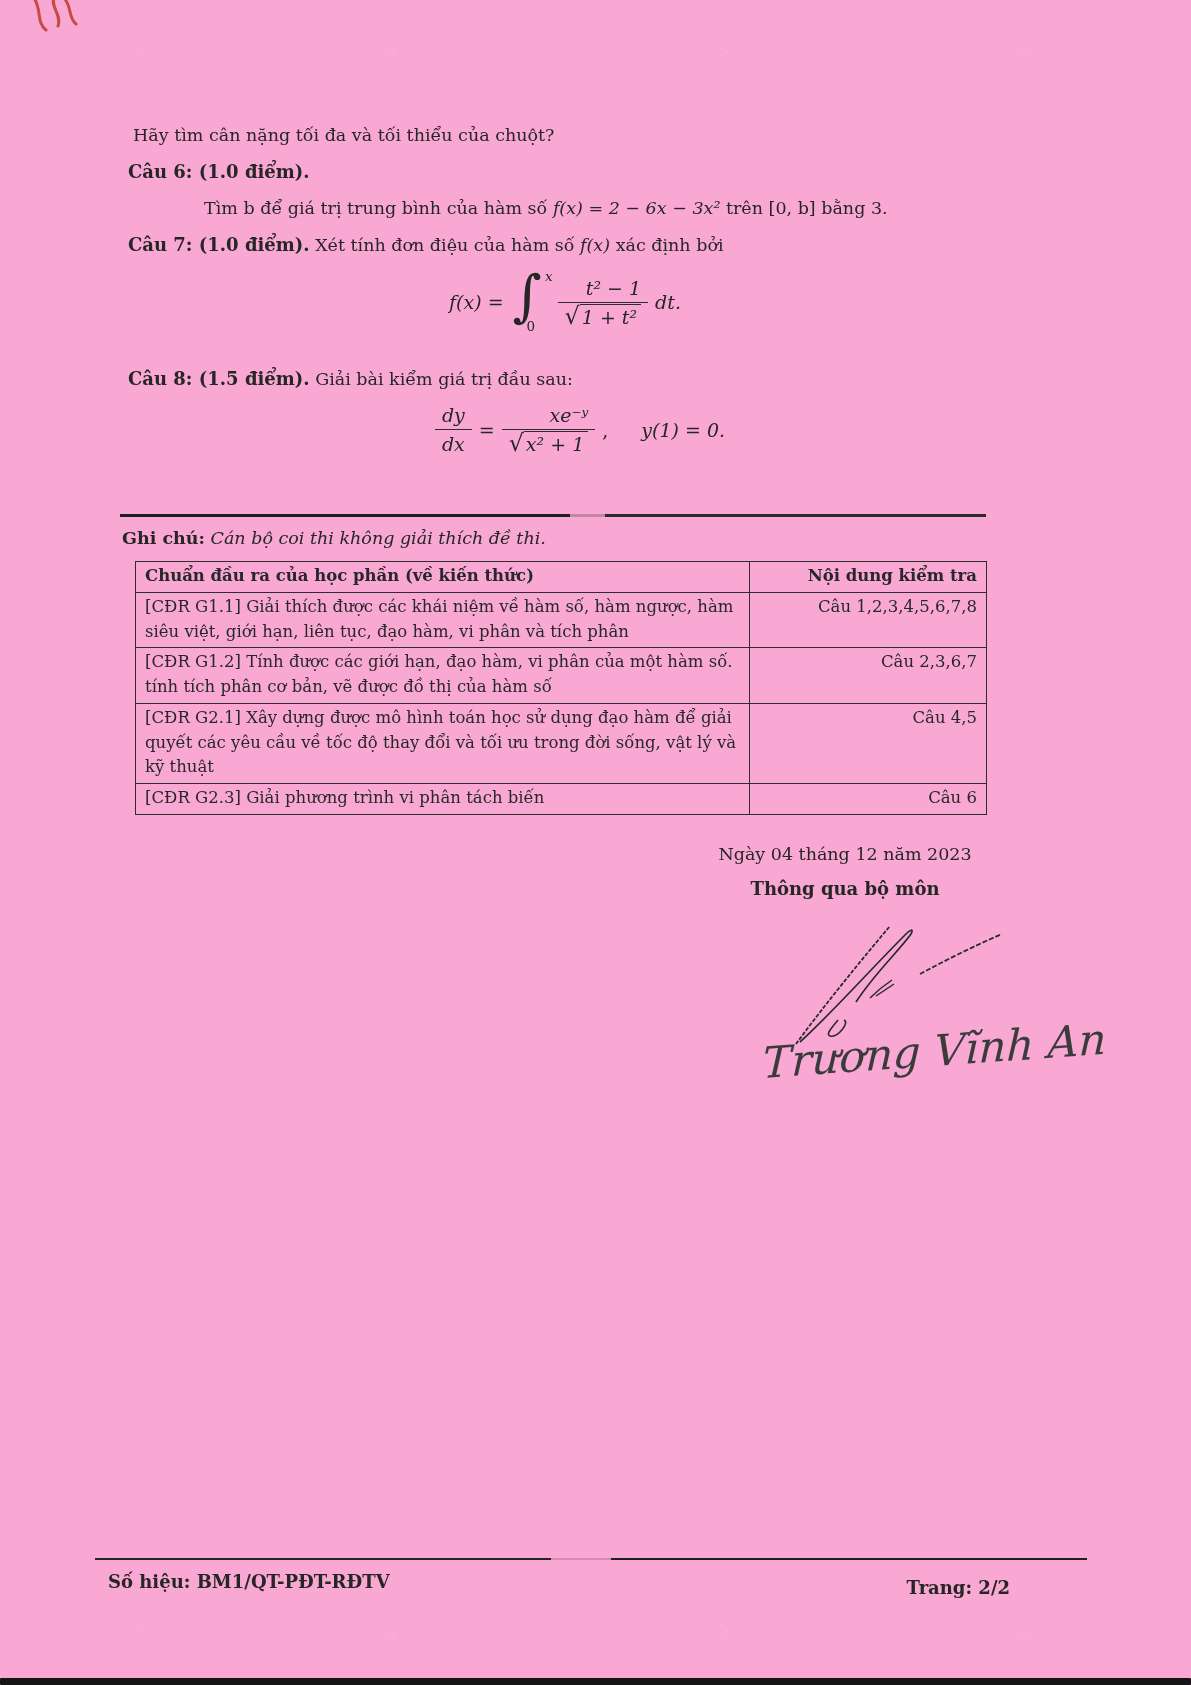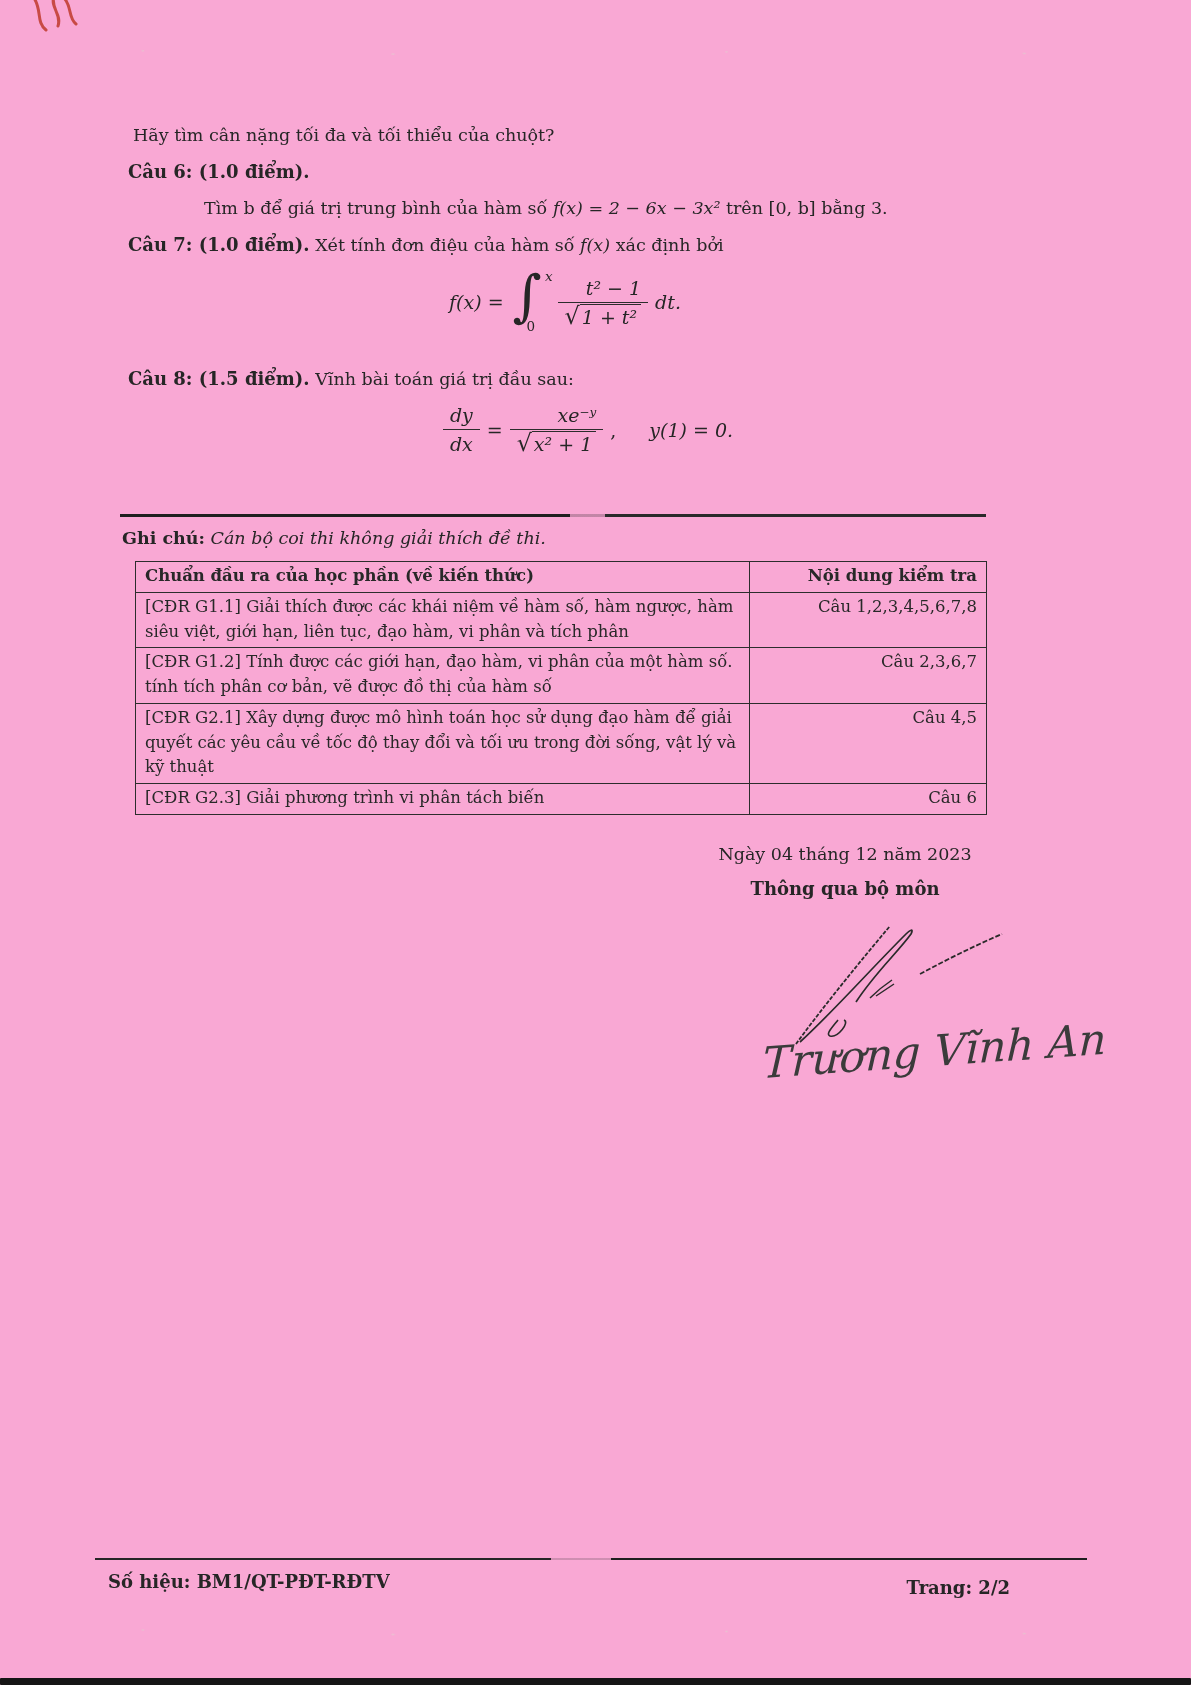--- a/index.html
+++ b/index.html
@@ -78,24 +78,24 @@
       </span>
       <span class="frac">
         <span class="num it">t² − 1</span>
         <span class="den it sqrt"><span class="rad">√</span><span class="radicand">1 + t²</span></span>
       </span>
       <span class="it">dt.</span>
     </div>
   </div>
 
   <div class="abs txt" style="left:128px;top:367px;">
-    <span class="b" style="font-size:18px;">Câu 8: (1.5 điểm).</span><span> Vĩnh bài toán giá trị đầu sau:</span>
+    <span class="b" style="font-size:18px;">Câu 8: (1.5 điểm).</span><span> Giải bài kiểm giá trị đầu sau:</span>
   </div>
 
-  <div class="abs" style="left:0;top:404px;width:1160px;margin-left:8px;">
+  <div class="abs" style="left:0;top:404px;width:1160px;">
     <div class="mrow">
       <span class="frac it">
         <span class="num">dy</span>
         <span class="den">dx</span>
       </span>
       <span>=</span>
       <span class="frac">
         <span class="num it">xe⁻ʸ</span>
         <span class="den it sqrt"><span class="rad">√</span><span class="radicand">x² + 1</span></span>
       </span>

